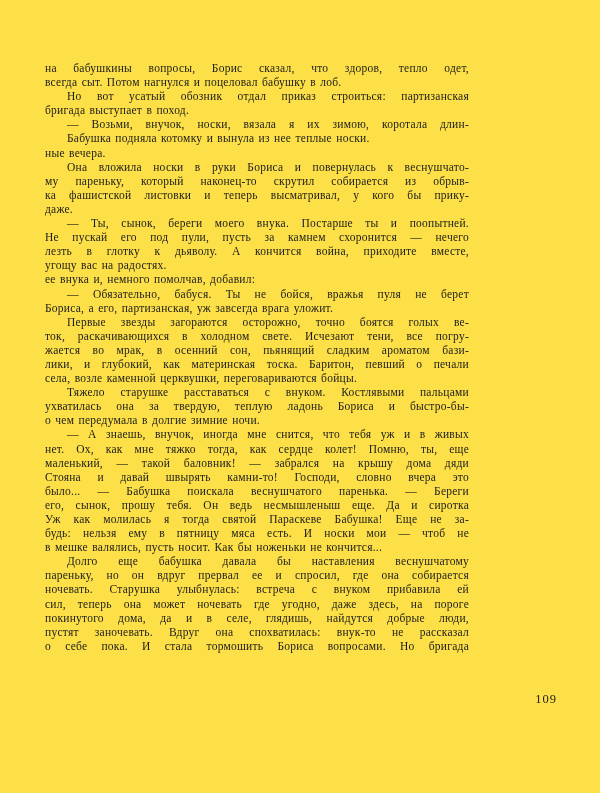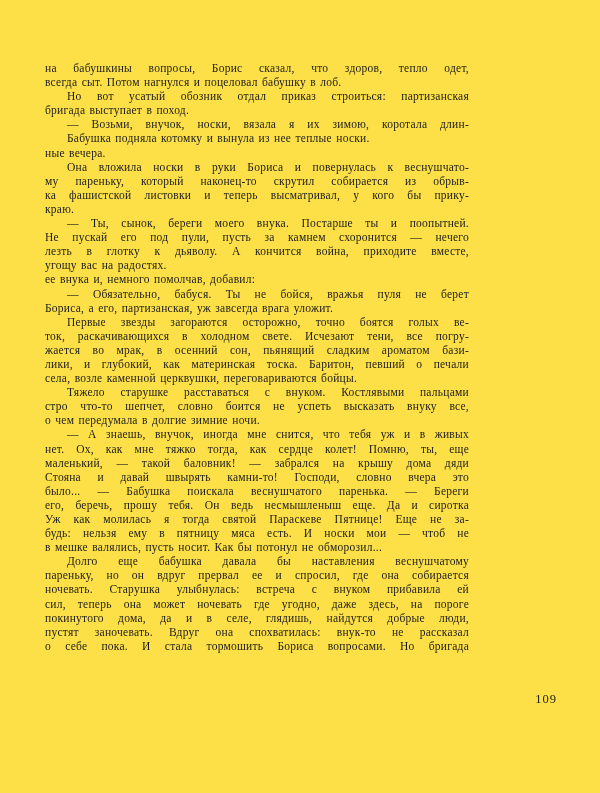--- a/index.html
+++ b/index.html
@@ -58,45 +58,45 @@
       <div class="line">на бабушкины вопросы, Борис сказал, что здоров, тепло одет,</div>
       <div class="line last">всегда сыт. Потом нагнулся и поцеловал бабушку в лоб.</div>
       <div class="line indent">Но вот усатый обозник отдал приказ строиться: партизанская</div>
       <div class="line last">бригада выступает в поход.</div>
       <div class="line indent">— Возьми, внучок, носки, вязала я их зимою, коротала длин-</div>
       <div class="line indent last">Бабушка подняла котомку и вынула из нее теплые носки.</div>
       <div class="line last">ные вечера.</div>
       <div class="line indent">Она вложила носки в руки Бориса и повернулась к веснушчато-</div>
       <div class="line">му пареньку, который наконец-то скрутил собирается из обрыв-</div>
       <div class="line">ка фашистской листовки и теперь высматривал, у кого бы прику-</div>
-      <div class="line last">краю.</div>
+      <div class="line last">даже.</div>
       <div class="line indent">— Ты, сынок, береги моего внука. Постарше ты и поопытней.</div>
       <div class="line">Не пускай его под пули, пусть за камнем схоронится — нечего</div>
       <div class="line">лезть в глотку к дьяволу. А кончится война, приходите вместе,</div>
       <div class="line last">угощу вас на радостях.</div>
       <div class="line last">ее внука и, немного помолчав, добавил:</div>
       <div class="line indent">— Обязательно, бабуся. Ты не бойся, вражья пуля не берет</div>
       <div class="line last">Бориса, а его, партизанская, уж завсегда врага уложит.</div>
       <div class="line indent">Первые звезды загораются осторожно, точно боятся голых ве-</div>
       <div class="line">ток, раскачивающихся в холодном свете. Исчезают тени, все погру-</div>
       <div class="line">жается во мрак, в осенний сон, пьянящий сладким ароматом бази-</div>
       <div class="line">лики, и глубокий, как материнская тоска. Баритон, певший о печали</div>
       <div class="line last">села, возле каменной церквушки, переговариваются бойцы.</div>
       <div class="line indent">Тяжело старушке расставаться с внуком. Костлявыми пальцами</div>
-      <div class="line">стро что-то шепчет, словно боится не успеть высказать внуку все,</div>
+      <div class="line">ухватилась она за твердую, теплую ладонь Бориса и быстро-бы-</div>
       <div class="line last">о чем передумала в долгие зимние ночи.</div>
       <div class="line indent">— А знаешь, внучок, иногда мне снится, что тебя уж и в живых</div>
       <div class="line">нет. Ох, как мне тяжко тогда, как сердце колет! Помню, ты, еще</div>
       <div class="line">маленький, — такой баловник! — забрался на крышу дома дяди</div>
       <div class="line">Стояна и давай швырять камни-то! Господи, словно вчера это</div>
       <div class="line">было... — Бабушка поискала веснушчатого паренька. — Береги</div>
-      <div class="line">его, беречь, прошу тебя. Он ведь несмышленыш еще. Да и сиротка</div>
-      <div class="line">Уж как молилась я тогда святой Параскеве Пятнице! Еще не за-</div>
+      <div class="line">его, сынок, прошу тебя. Он ведь несмышленыш еще. Да и сиротка</div>
+      <div class="line">Уж как молилась я тогда святой Параскеве Бабушка! Еще не за-</div>
       <div class="line">будь: нельзя ему в пятницу мяса есть. И носки мои — чтоб не</div>
-      <div class="line last">в мешке валялись, пусть носит. Как бы потонул не обморозил...</div>
+      <div class="line last">в мешке валялись, пусть носит. Как бы ноженьки не кончится...</div>
       <div class="line indent">Долго еще бабушка давала бы наставления веснушчатому</div>
       <div class="line">пареньку, но он вдруг прервал ее и спросил, где она собирается</div>
       <div class="line">ночевать. Старушка улыбнулась: встреча с внуком прибавила ей</div>
       <div class="line">сил, теперь она может ночевать где угодно, даже здесь, на пороге</div>
       <div class="line">покинутого дома, да и в селе, глядишь, найдутся добрые люди,</div>
       <div class="line">пустят заночевать. Вдруг она спохватилась: внук-то не рассказал</div>
       <div class="line">о себе пока. И стала тормошить Бориса вопросами. Но бригада</div>
     </div>
   <div class="page-number">109</div>
 </div>

